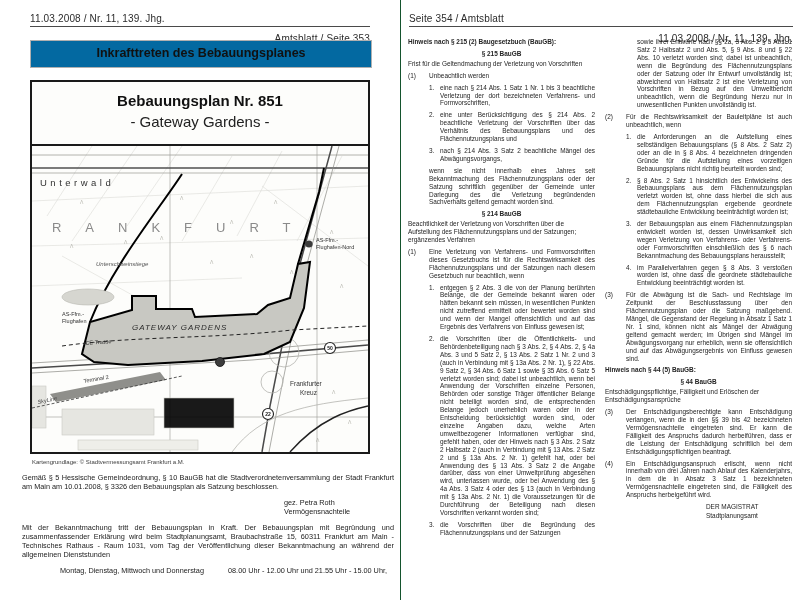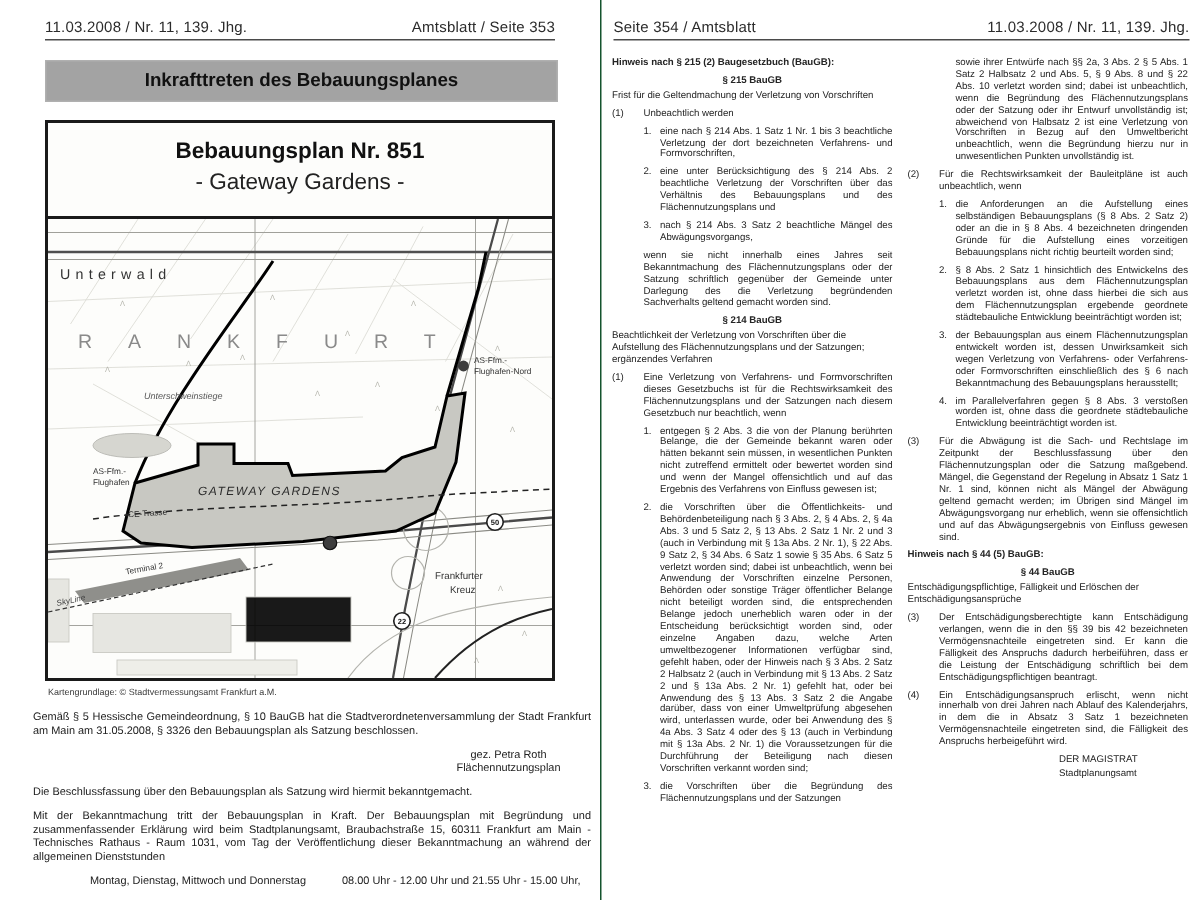--- a/index.html
+++ b/index.html
@@ -7,42 +7,42 @@
     width:800px;height:600px;position:relative;overflow:hidden;
     background:#ffffff;color:#1d1d1d;
     font-family:"Liberation Sans", sans-serif;
     -webkit-font-smoothing:antialiased;
   }
   .page{position:absolute;top:0;height:600px;background:#fff;}
   #pageL{left:0;width:400px;}
   #pageR{left:400px;width:400px;border-left:1px solid #14532d;}
 
   .hdr{position:absolute;top:13px;font-size:10px;color:#2b2b2b;letter-spacing:.15px;white-space:nowrap;}
-  .hdr.rt{text-align:right;}
+  .hdr.rt{text-align:right;margin-top:20px;}
   .hdr-rule{position:absolute;top:26px;border-top:1px solid #4a4a4a;height:0;}
 
   
   .titlebar{
     position:absolute;left:30px;top:40px;width:340px;height:26px;
-    background:#a3a3a3;border:1px solid #b0b0b0;
+    background:#0369a1;border:1px solid #b0b0b0;
     font-weight:bold;font-size:12.5px;text-align:center;line-height:25px;color:#111;
   }
   .mapbox{
     position:absolute;left:30px;top:80px;width:340px;height:374px;
     border:2px solid #1a1a1a;background:#fdfdfb;box-sizing:border-box;
   }
   .map-titleblock{height:62px;border-bottom:2px solid #1a1a1a;text-align:center;}
   .map-title{font-size:15px;font-weight:bold;padding-top:10px;color:#111;}
   .map-subtitle{font-size:15px;padding-top:4px;color:#222;}
   .mapsvg{display:block;}
 
   .lbody{position:absolute;left:22px;top:458px;width:372px;font-size:7.3px;line-height:9px;text-align:justify;color:#222;}
   .caption{font-size:6px;color:#3c3c3c;margin:0 0 6px 10px;text-align:left;}
   .lpara{margin-bottom:7px;}
-  .sig{margin:0 0 7px 262px;text-align:center;line-height:9px;}
+  .sig{margin:0 0 7px 262px;text-align:left;line-height:9px;}
   .sched{margin:2px 0 7px 38px;}
   .srow{display:flex;}
   .sday{width:168px;flex:0 0 auto;}
   .stime{flex:1;}
 
   
   .col{position:absolute;top:38px;width:187px;font-size:6.45px;line-height:7.9px;text-align:justify;color:#242424;overflow:hidden;height:557px;}
   #col1{left:7px;}
   #col2{left:204px;}
   .bh{font-weight:bold;margin-bottom:4px;text-align:left;}
@@ -178,26 +178,25 @@
       <text x="52" y="199" font-size="5.5" fill="#2b2b2b" transform="rotate(-4 52 199)">ICE-Trasse</text>
       <text x="6" y="258" font-size="5.5" font-style="italic" fill="#444" transform="rotate(-12 6 258)">SkyLine</text>
       <text x="52" y="237" font-size="5.5" fill="#333" transform="rotate(-10 52 237)">Terminal 2</text>
       <text x="258" y="240" font-size="6.5" class="maplabel">Frankfurter</text>
       <text x="268" y="249" font-size="6.5" class="maplabel">Kreuz</text>
     </svg>
   </div>
 
   <div class="lbody">
     <div class="caption">Kartengrundlage: © Stadtvermessungsamt Frankfurt a.M.</div>
-    <div class="lpara">Gemäß § 5 Hessische Gemeindeordnung, § 10 BauGB hat die Stadtverordnetenversammlung der Stadt Frankfurt am Main am 31.05.2008, § 3326 den Bebauungsplan als Satzung beschlossen.</div>
+    <div class="lpara">Gemäß § 5 Hessische Gemeindeordnung, § 10 BauGB hat die Stadtverordnetenversammlung der Stadt Frankfurt am Main am 10.01.2008, § 3326 den Bebauungsplan als Satzung beschlossen.</div>
     <div class="sig">
       <div>gez. Petra Roth</div>
-      <div>Flächennutzungsplan</div>
-    </div>
-    <div class="lpara">Die Beschlussfassung über den Bebauungsplan als Satzung wird hiermit bekanntgemacht.</div>
+      <div>Vermögensnachteile</div>
+    </div>
     <div class="lpara">Mit der Bekanntmachung tritt der Bebauungsplan in Kraft. Der Bebauungsplan mit Begründung und zusammenfassender Erklärung wird beim Stadtplanungsamt, Braubachstraße 15, 60311 Frankfurt am Main - Technisches Rathaus - Raum 1031, vom Tag der Veröffentlichung dieser Bekanntmachung an während der allgemeinen Dienststunden</div>
     <div class="sched">
       <div class="srow">
         <span class="sday">Montag, Dienstag, Mittwoch und Donnerstag</span>
         <span class="stime">08.00 Uhr - 12.00 Uhr und 21.55 Uhr - 15.00 Uhr,</span>
       </div>
     </div>
 
   </div>
 </div>

